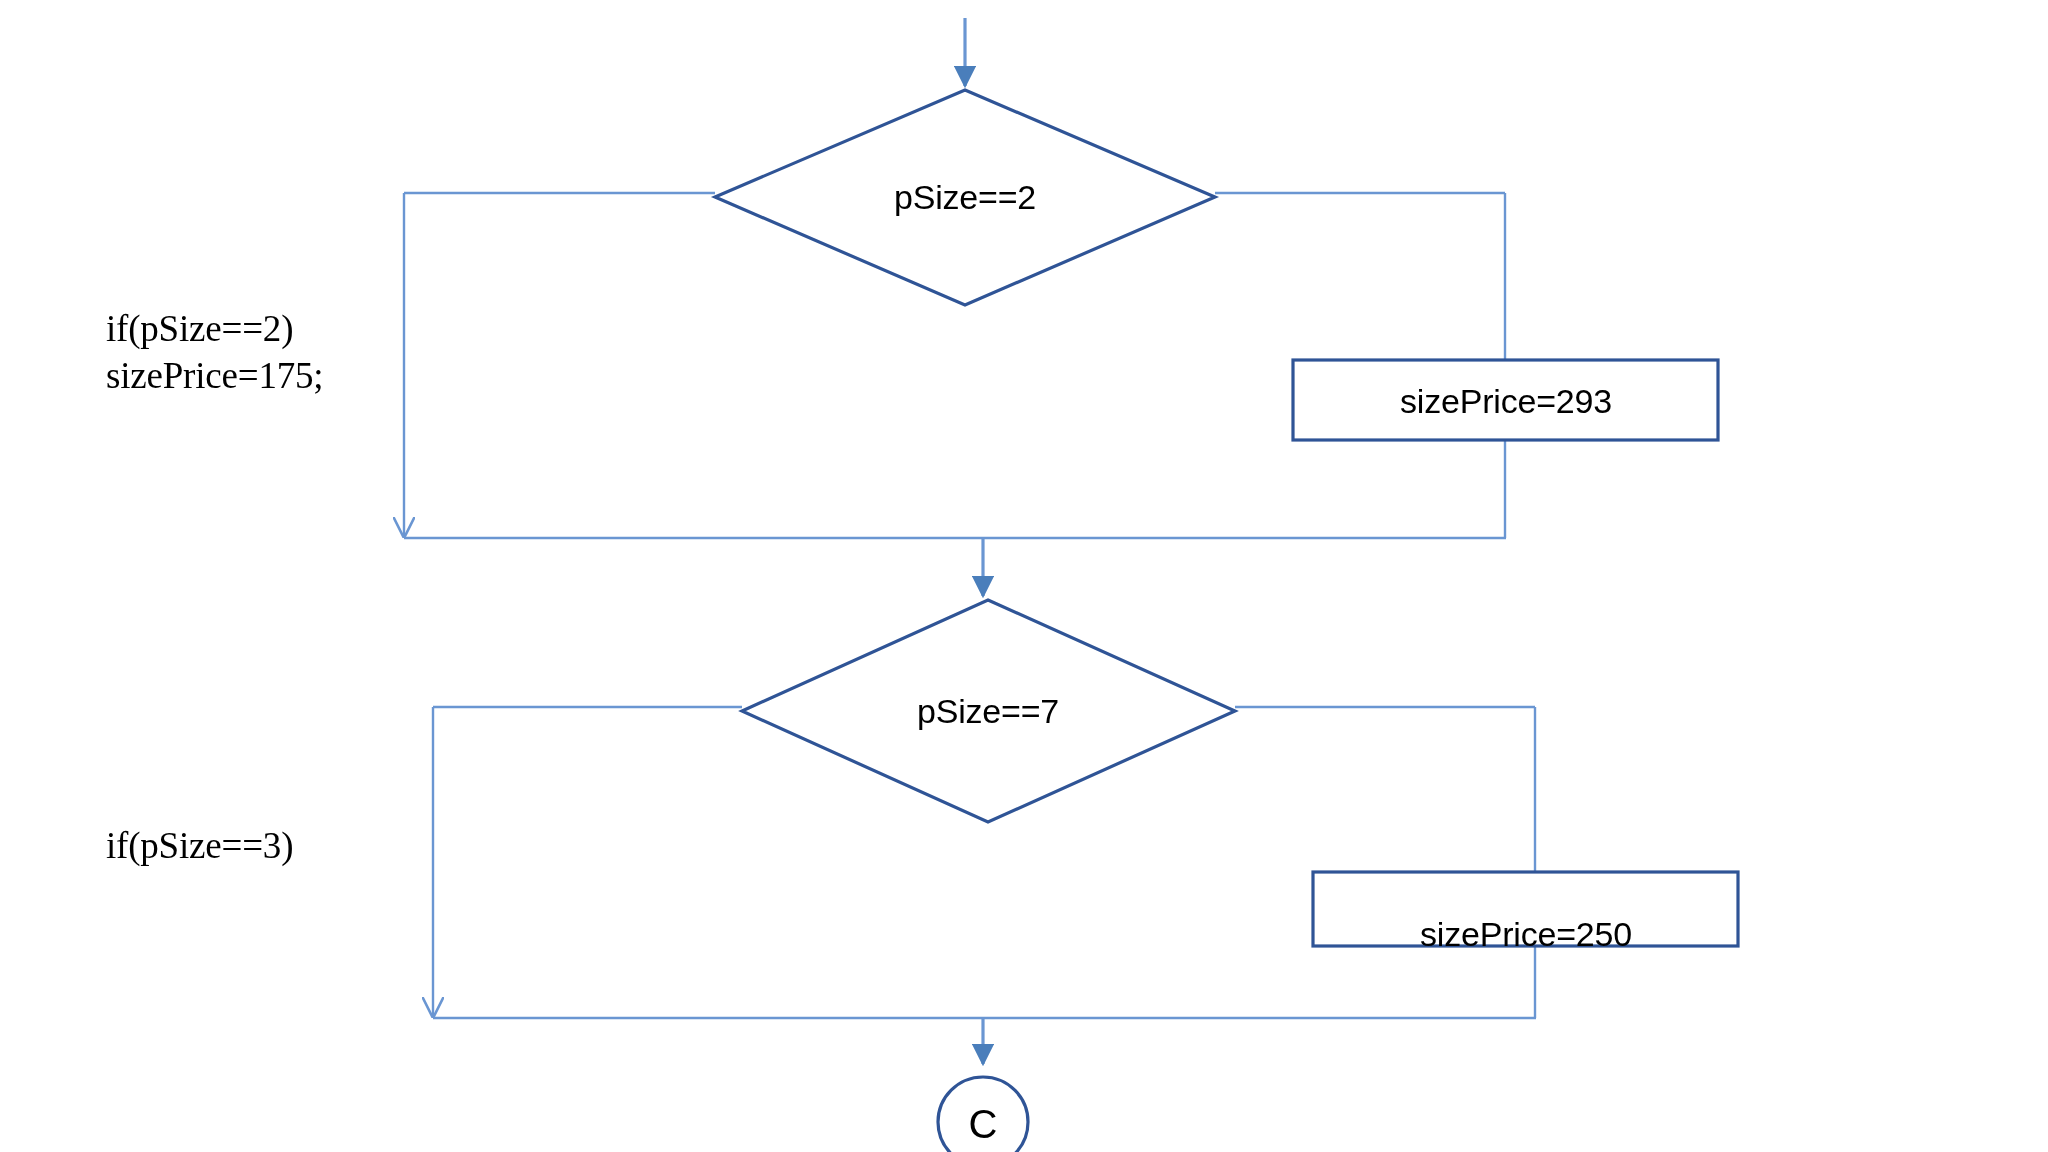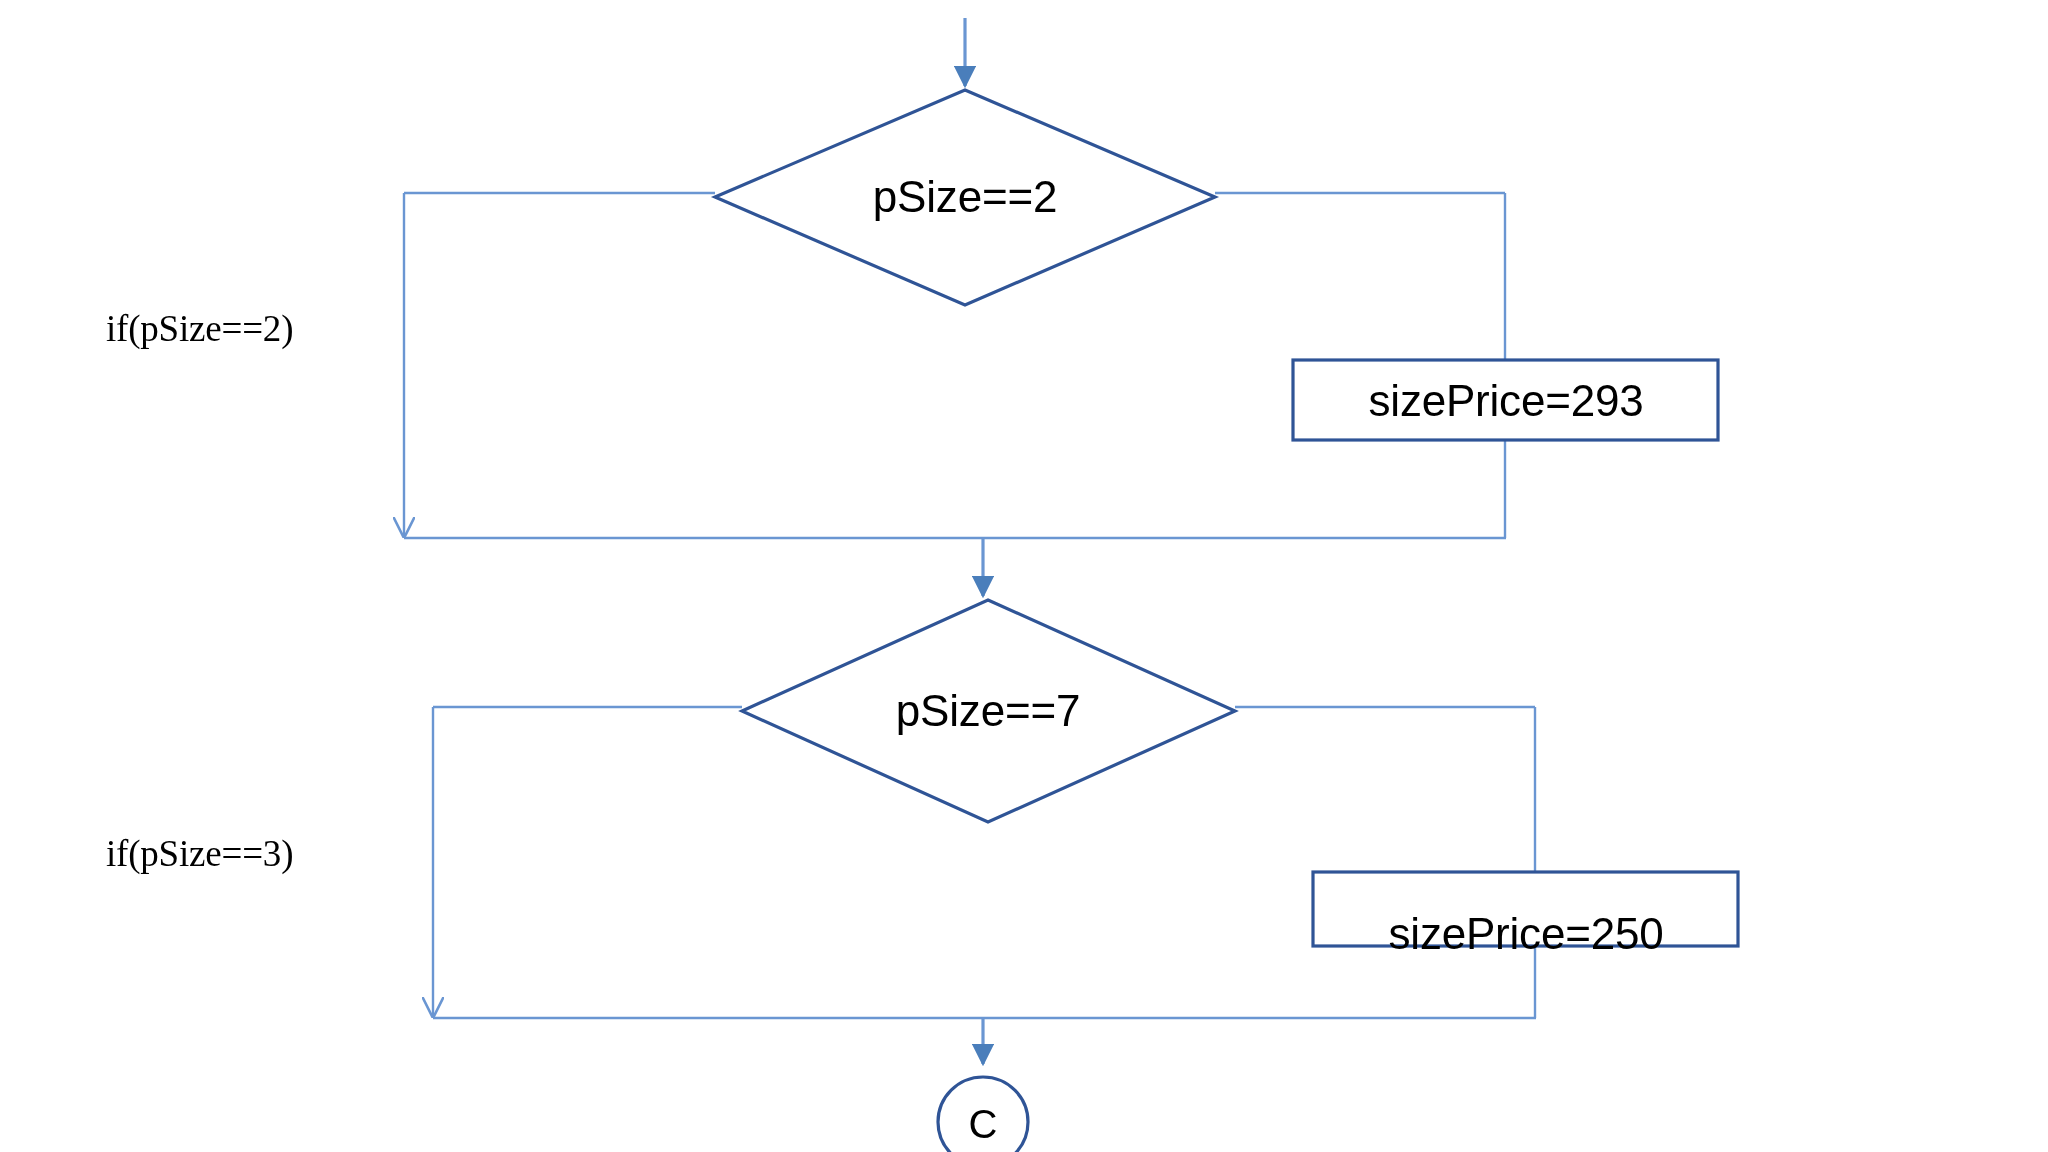--- a/index.html
+++ b/index.html
@@ -20,21 +20,21 @@
     position: absolute;
     left: 0;
     top: 0;
     width: 2048px;
     height: 1152px;
   }
   .shape-text {
     position: absolute;
     color: #000000;
     font-family: "Liberation Sans", sans-serif;
-    font-size: 44px;
+    font-size: 34px;
     line-height: 1.0;
     white-space: nowrap;
     text-align: center;
     transform: translate(-50%, -50%);
     letter-spacing: -0.2px;
   }
   .annotation {
     position: absolute;
     color: #000000;
     font-family: Liberation Serif, serif;
@@ -108,19 +108,20 @@
   <div class="shape-text" style="left:1506px; top:401px;">sizePrice=293</div>
 
   <div class="shape-text" style="left:988px; top:711px;">pSize==7</div>
 
   <div class="shape-text" style="left:1526px; top:909px;margin-top:25px;">sizePrice=250</div>
 
   <div class="connector-label" style="left:983px; top:1124px;">C</div>
 
   <div class="annotation" style="left:106px; top:305px;">
     <span class="line">if(pSize==2)</span>
+    <span class="line">sizePrice=175;</span>
   </div>
 
-  <div class="annotation" style="left:106px; top:822px;margin-top:8px;">
+  <div class="annotation" style="left:106px; top:822px;">
     <span class="line">if(pSize==3)</span>
   </div>
 
 </div>
 
 </body></html>

